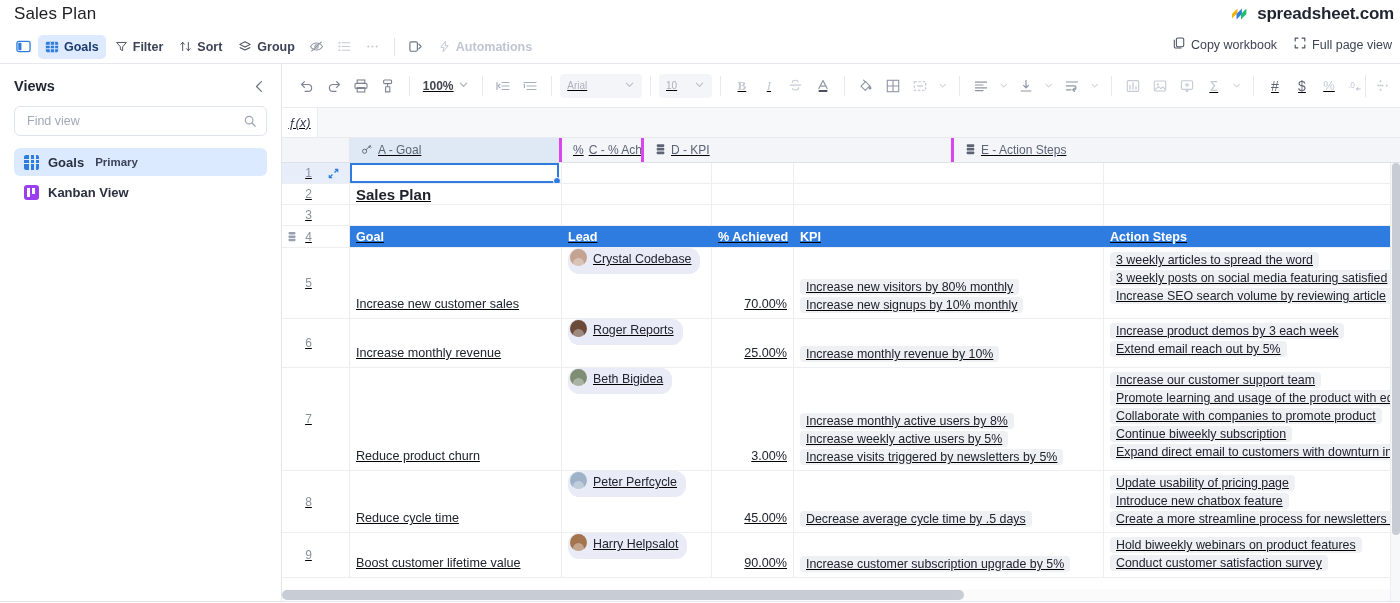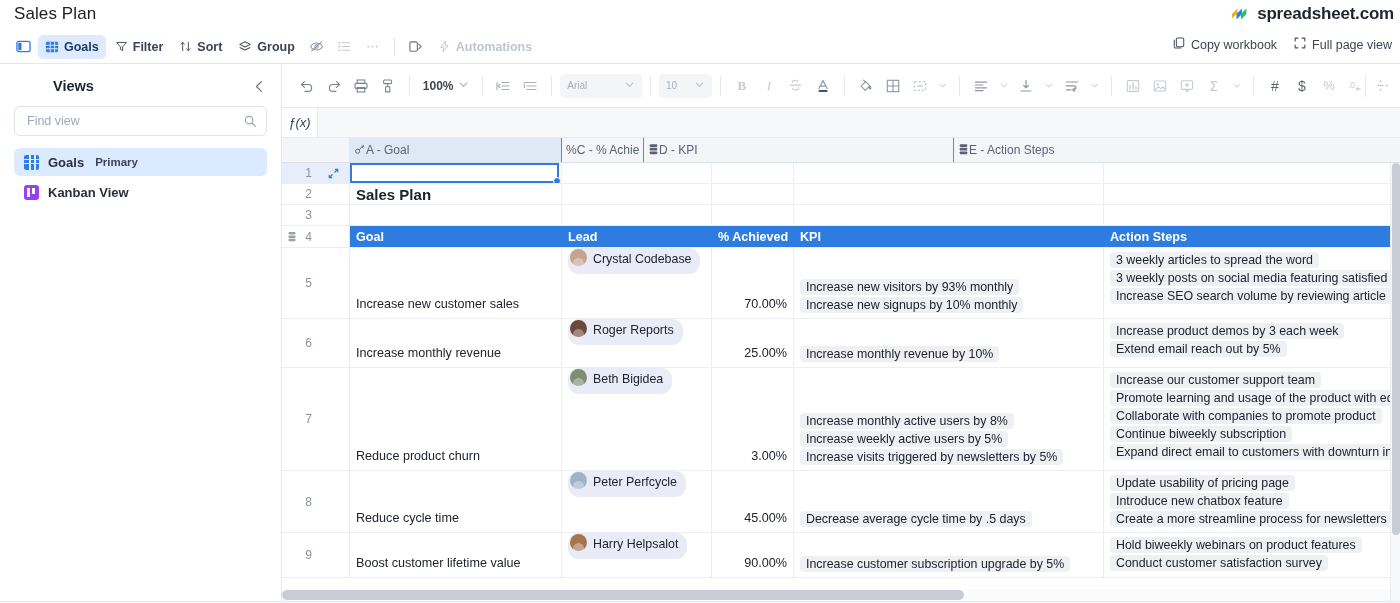--- a/index.html
+++ b/index.html
@@ -100,21 +100,21 @@
     background: #ffffff;
     padding: 0 14px;
   }
   .sb-head {
     display: flex;
     align-items: center;
     justify-content: space-between;
     height: 36px;
     padding-top: 8px;
   }
-  .sb-title { font-size: 14.5px; font-weight: bold; color: #1f2430; margin-left: 39px; }
+  .sb-title { font-size: 14.5px; font-weight: bold; color: #1f2430; }
   .sb-collapse { color: #6b7280; display: flex; }
   .sb-search {
     position: relative;
     height: 30px;
     border: 1px solid #dfe3ea;
     border-radius: 6px;
     display: flex;
     align-items: center;
     padding: 0 10px;
     margin-top: 6px;
@@ -166,20 +166,21 @@
     left: 8px; top: 3px; width: 3px; height: 6px; background: #fff;
   }
 
   
   .main {
     flex: 1;
     display: flex;
     flex-direction: column;
     min-width: 0;
     background: #fff;
+    text-decoration: underline;
   }
 
   
   .toolbar {
     height: 44px;
     border-bottom: 1px solid #e8eaef;
     display: flex;
     align-items: center;
     padding: 0 4px 0 12px;
     gap: 1px;
@@ -232,23 +233,23 @@
   .colhead {
     display: flex;
     height: 25px;
     background: #f3f5f9;
     border-bottom: 1px solid #dde1e8;
     font-size: 12px;
     color: #5c6374;
   }
   .ch-gutter { width: 68px; flex: 0 0 68px; border-right: 1px solid #e3e6ec; }
   .ch-cell {
-    display: flex; align-items: center; 
-    padding: 0 4px;
-    border-right: 1px solid #d946ef;
+    display: flex; align-items: center; gap: 5px;
+    padding: 0 11px;
+    border-right: 3px solid #d946ef;
     overflow: hidden;
     white-space: nowrap;
   }
   .ch-cell.sel { background: #dfe8f5; }
   .ch-c-a { width: 212px; flex: 0 0 212px; }
   .ch-c-b { width: 150px; flex: 0 0 150px; }
   .ch-c-c { width: 82px;  flex: 0 0 82px; }
   .ch-c-d { width: 310px; flex: 0 0 310px; }
   .ch-c-e { width: 556px; flex: 0 0 556px; }
 
@@ -866,21 +867,21 @@
           <span class="person">
             <span class="avatar" style="background:#c5a391"></span>
             <span>Crystal Codebase</span>
           </span>
         </div>
         <div class="cell c-c bottom right">
           <span class="pct">70.00%</span>
         </div>
         <div class="cell c-d">
           <div class="chiplist">
-            <span class="chip">Increase new visitors by 93% monthly</span>
+            <span class="chip">Increase new visitors by 80% monthly</span>
             <span class="chip">Increase new signups by 10% monthly</span>
           </div>
         </div>
         <div class="cell c-e">
           <div class="chiplist" style="justify-content:flex-start;padding-top:4px;padding-bottom:0">
             <span class="chip">3 weekly articles to spread the word</span>
             <span class="chip">3 weekly posts on social media featuring satisfied</span>
             <span class="chip">Increase SEO search volume by reviewing article</span>
           </div>
         </div>

